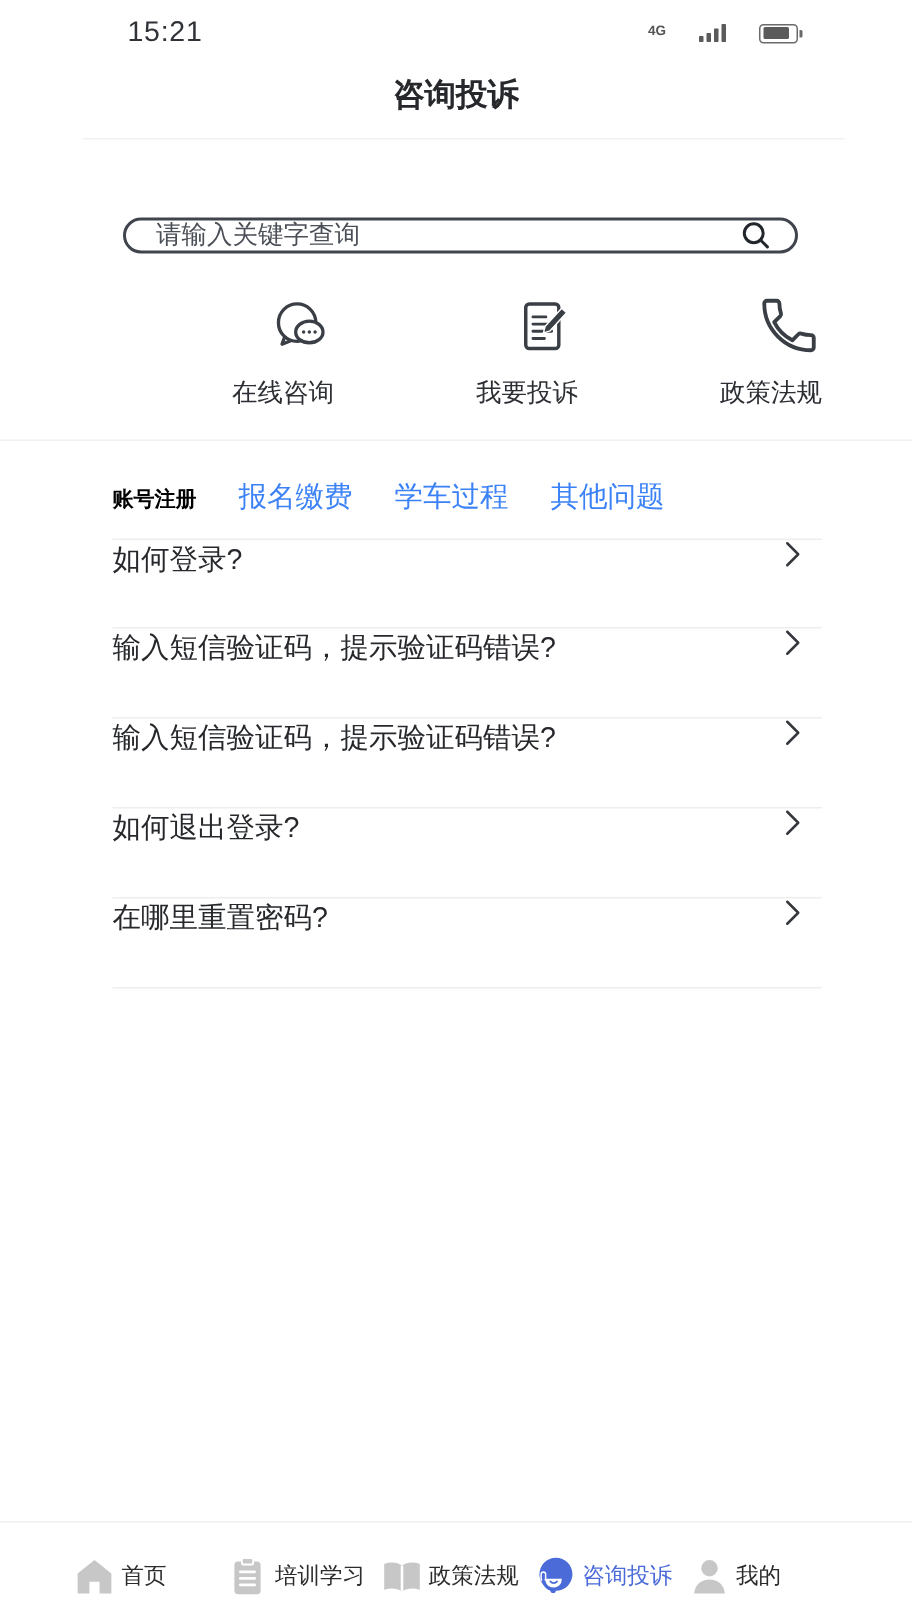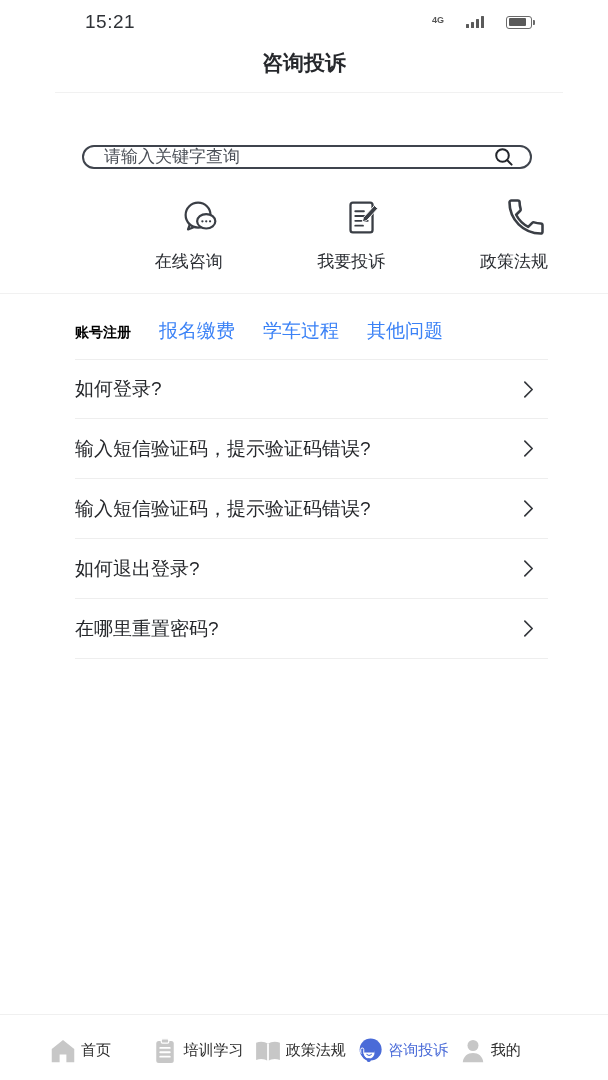--- a/index.html
+++ b/index.html
@@ -45,21 +45,21 @@
   .qa-icon { height:48px; display:flex; align-items:center; justify-content:center; }
   .qa-label { margin-top:9px; font-size:17px; color:#2b2e33; }
   .section-divider { height:1px; background:#f1f1f1; margin:20px 0 0 0; }
   
   .faq-tabs { display:flex; align-items:baseline; gap:28px; margin:24px 0 0 75px; }
   .faq-tab { font-size:19px; color:#3b82f6; font-weight:500; cursor:pointer; }
   .faq-tab.active { font-size:14px; font-weight:700; color:#000000; }
   
   .faq-list { margin:15px 60px 0 75px; }
   .faq-row {
-    height:60px; display:flex; align-items:center; justify-content:space-between;
+    height:60px; display:flex; align-items:flex-start; justify-content:space-between;
     border-bottom:1px solid #eeeeee; cursor:pointer;
   }
   .faq-row:first-child { border-top:1px solid #eeeeee; }
   .faq-text { font-size:19px; color:#26282c; }
   .chevron { display:flex; align-items:center; margin-right:14px; }
   
   .bottom-nav {
     position:absolute; left:0; right:0; bottom:0; height:66px;
     border-top:1px solid #f0f0f0; background:#fff;
     display:flex; padding:6px 48px 0;

